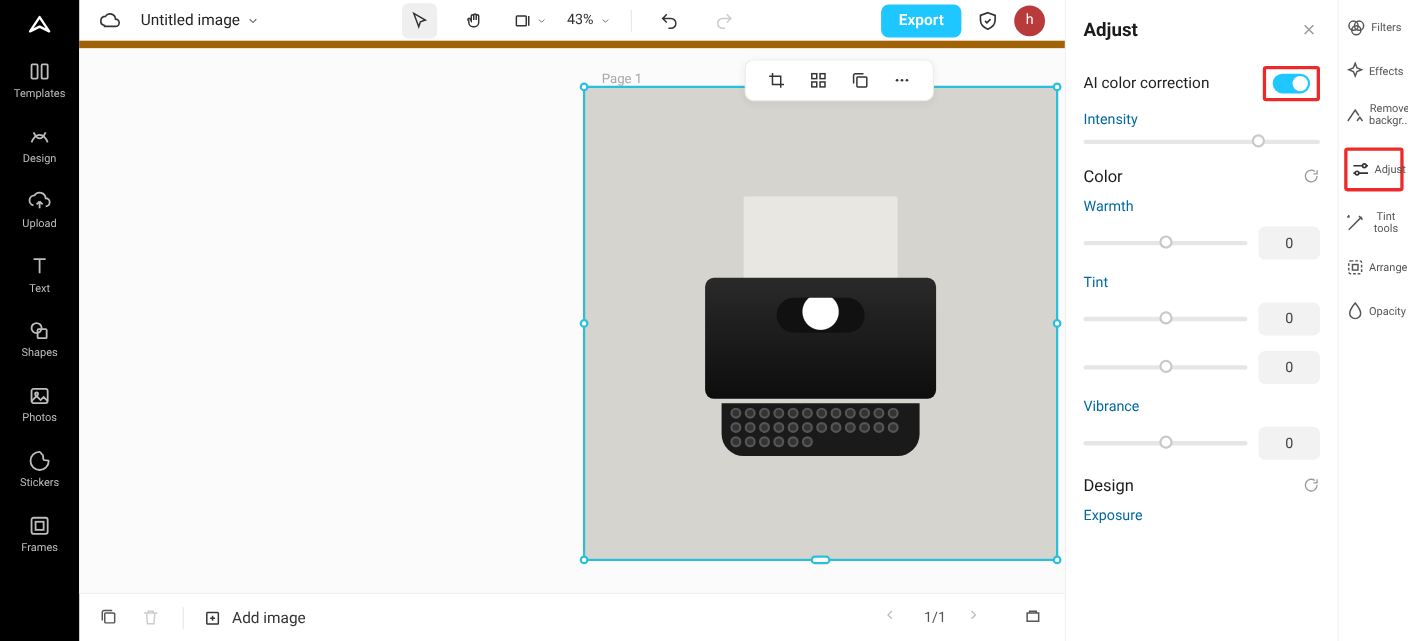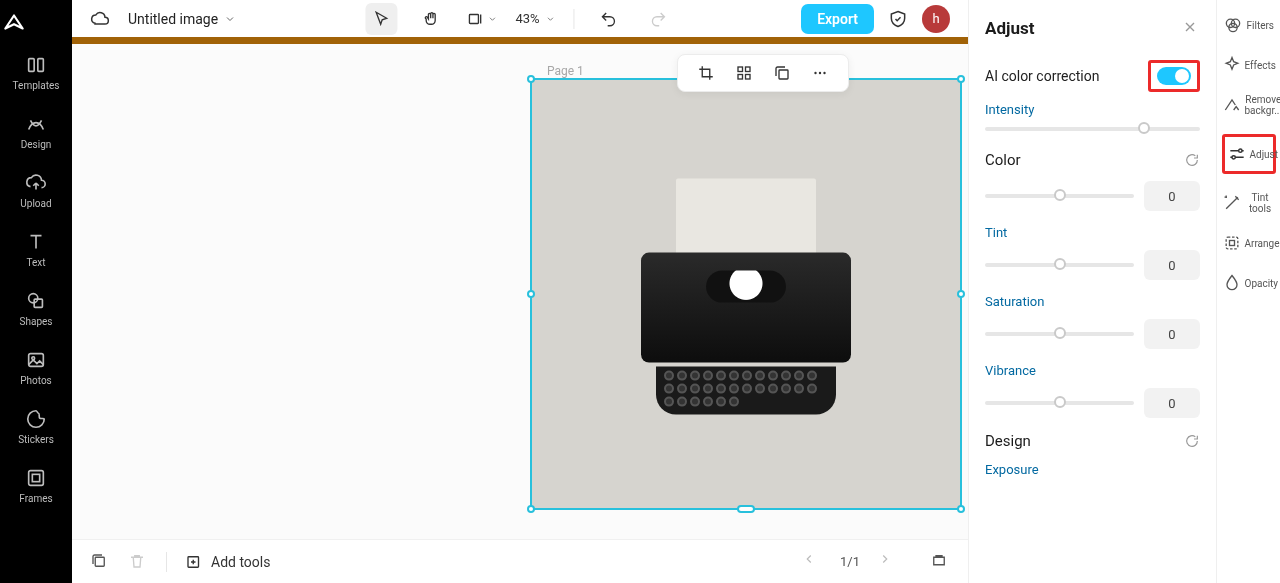--- a/index.html
+++ b/index.html
@@ -1,18 +1,18 @@
 <!DOCTYPE html>
 <html><head>
 <meta charset="utf-8">
 <style>
 *{margin:0;padding:0;box-sizing:border-box;font-family:-apple-system,BlinkMacSystemFont,"Segoe UI",Roboto,sans-serif}
 html,body{width:1280px;height:583px;overflow:hidden;background:#fff}
 .app{display:flex;width:100%;height:100%}
-.left-rail{width:72px;background:#000;color:#bdbdbd;display:flex;flex-direction:column;padding-top:8px}
+.left-rail{width:72px;background:#000;color:#bdbdbd;display:flex;flex-direction:column;align-items:center;padding-top:8px}
 .left-rail .logo{width:28px;height:28px;margin-bottom:18px;display:flex;align-items:center;justify-content:center}
 .rail-item{display:flex;flex-direction:column;align-items:center;gap:4px;margin-bottom:22px;cursor:pointer}
 .rail-item .ico{width:22px;height:22px;display:flex;align-items:center;justify-content:center}
 .rail-item .lbl{font-size:10px;color:#bdbdbd;text-align:center}
 .main{flex:1;display:flex;flex-direction:column;position:relative}
 .topbar{height:44px;border-bottom:7px solid #a16207;display:flex;align-items:center;padding:0 18px;gap:18px}
 .topbar .cloud{width:20px;height:20px}
 .title{font-size:14px;color:#222;display:flex;align-items:center;gap:6px;cursor:pointer}
 .chev{display:inline-block}
 .topbar .center{position:absolute;left:50%;transform:translateX(-50%);display:flex;align-items:center;gap:18px}
@@ -305,21 +305,21 @@
           <svg width="18" height="18" viewBox="0 0 24 24" fill="none" stroke="#ccc" stroke-width="1.8">
             <path d="M4 7h16M9 7V5h6v2M7 7l1 13h8l1-13"></path>
           </svg>
         </div>
       <div style="width:1px;height:20px;background:#e6e6e6"></div>
       <div class="addpg">
         <svg width="18" height="18" viewBox="0 0 24 24" fill="none" stroke="#333" stroke-width="1.8">
             <rect x="4" y="5" width="14" height="14" rx="1"></rect>
             <path d="M11 9v6M8 12h6"></path>
           </svg>
-        <span>Add tools</span>
+        <span>Add image</span>
       </div>
       <div class="spacer"></div>
       <div class="ib">
           <svg width="14" height="14" viewBox="0 0 24 24" fill="none" stroke="#bbb" stroke-width="2">
             <path d="M15 6l-6 6 6 6"></path>
           </svg>
         </div>
       <div class="pgnum">1/1</div>
       <div class="ib">
           <svg width="14" height="14" viewBox="0 0 24 24" fill="none" stroke="#bbb" stroke-width="2">
@@ -358,36 +358,36 @@
 
     <div class="section-h">
       <div class="sh">Color</div>
       <div>
           <svg width="16" height="16" viewBox="0 0 24 24" fill="none" stroke="#999" stroke-width="1.8">
             <path d="M20 12a8 8 0 1 1-3-6.2M20 4v5h-5"></path>
           </svg>
         </div>
     </div>
 
+    <div class="sublabel">Warmth</div>
     <div class="slider-row">
       <div class="slider">
           <div class="thumb" style="left:50%"></div>
         </div>
       <div class="valbox">0</div>
     </div>
 
     <div class="sublabel">Tint</div>
     <div class="slider-row">
       <div class="slider">
           <div class="thumb" style="left:50%"></div>
         </div>
       <div class="valbox">0</div>
     </div>
 
-    <div class="sublabel">Saturation</div>
     <div class="slider-row">
       <div class="slider">
           <div class="thumb" style="left:50%"></div>
         </div>
       <div class="valbox">0</div>
     </div>
 
     <div class="sublabel">Vibrance</div>
     <div class="slider-row">
       <div class="slider">

